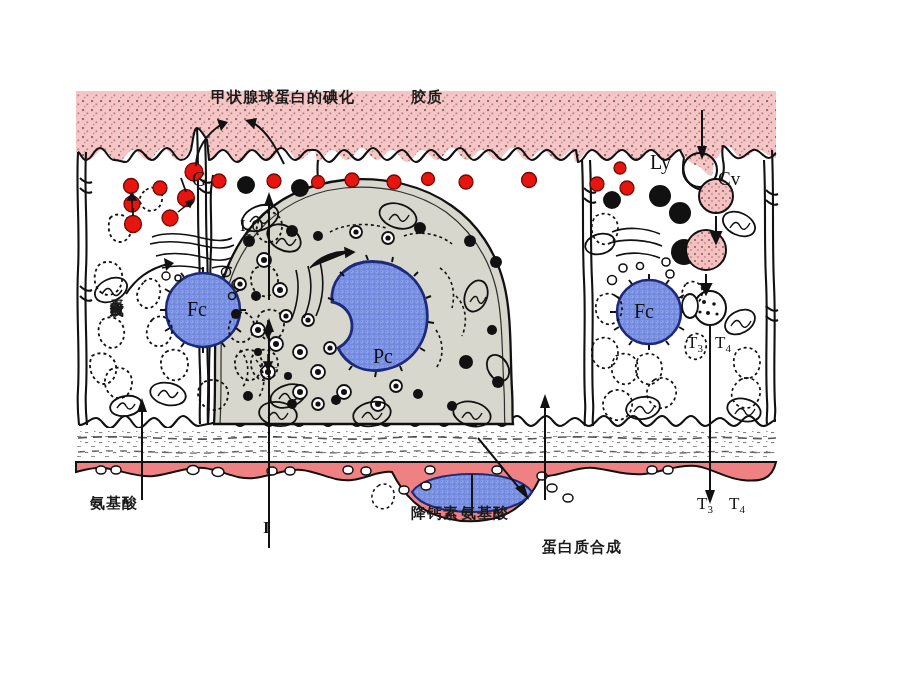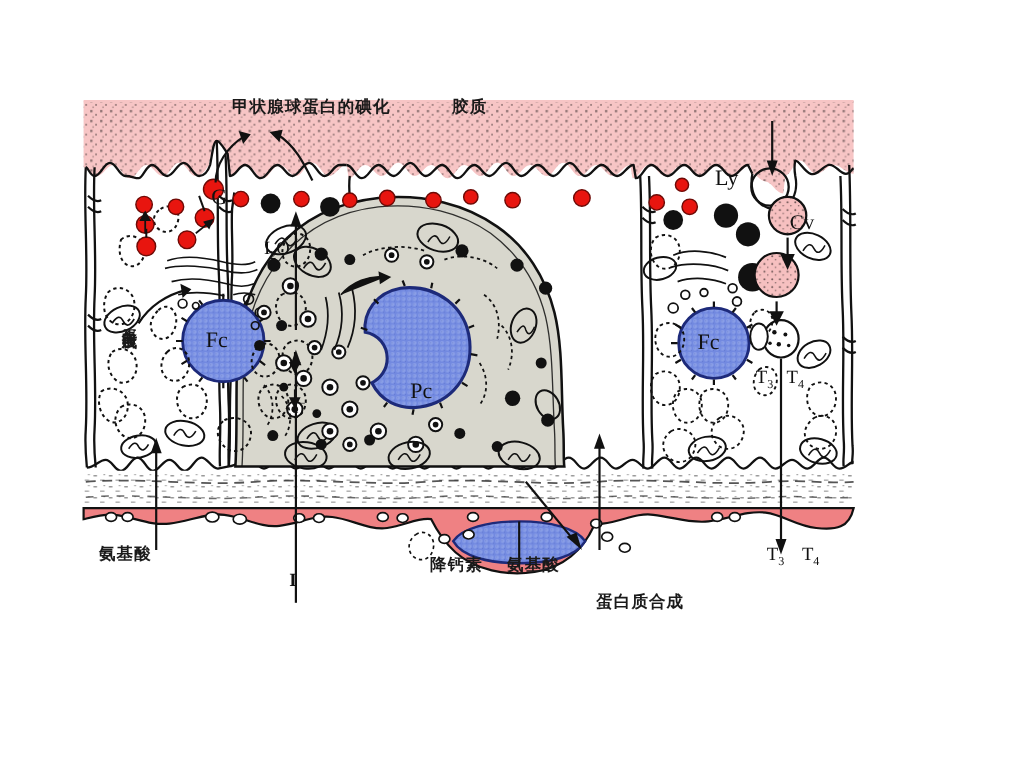--- a/index.html
+++ b/index.html
@@ -567,30 +567,30 @@
   <div class="lbl cn-sm vert" style="left:110px;top:288px;height:112px;">蛋白质合成</div>
 
   <div class="lbl sci" style="left:187px;top:298px;font-size:20px;">Fc</div>
 
   <div class="lbl sci" style="left:373px;top:305px;font-size:20px;margin-top:40px;">Pc</div>
 
   <div class="lbl sci" style="left:634px;top:300px;font-size:20px;">Fc</div>
 
   <div class="lbl sci" style="left:650px;top:151px;font-size:20px;">Ly</div>
 
-  <div class="lbl sci" style="left:718px;top:168px;font-size:19px;margin-top:24px;">Cv</div>
+  <div class="lbl sci" style="left:718px;top:168px;font-size:19px;">Cv</div>
 
   <div class="lbl sci" style="left:687px;top:333px;">T<sub>3</sub></div>
   <div class="lbl sci" style="left:715px;top:333px;">T<sub>4</sub></div>
 
   <div class="lbl cn" style="left:90px;top:494px;">氨基酸</div>
 
   <div class="lbl sci" style="left:263px;top:518px;font-weight:700;">I</div>
 
-  <div class="lbl cn" style="left:348px;top:504px;padding-left:43px;">降钙素</div>
+  <div class="lbl cn" style="left:368px;top:504px;padding-left:43px;">降钙素</div>
 
   <div class="lbl cn" style="left:461px;top:504px;">氨基酸</div>
 
   <div class="lbl cn" style="left:542px;top:538px;">蛋白质合成</div>
 
   <div class="lbl sci" style="left:697px;top:494px;">T<sub>3</sub></div>
   <div class="lbl sci" style="left:729px;top:494px;">T<sub>4</sub></div>
 
 </div>
 

